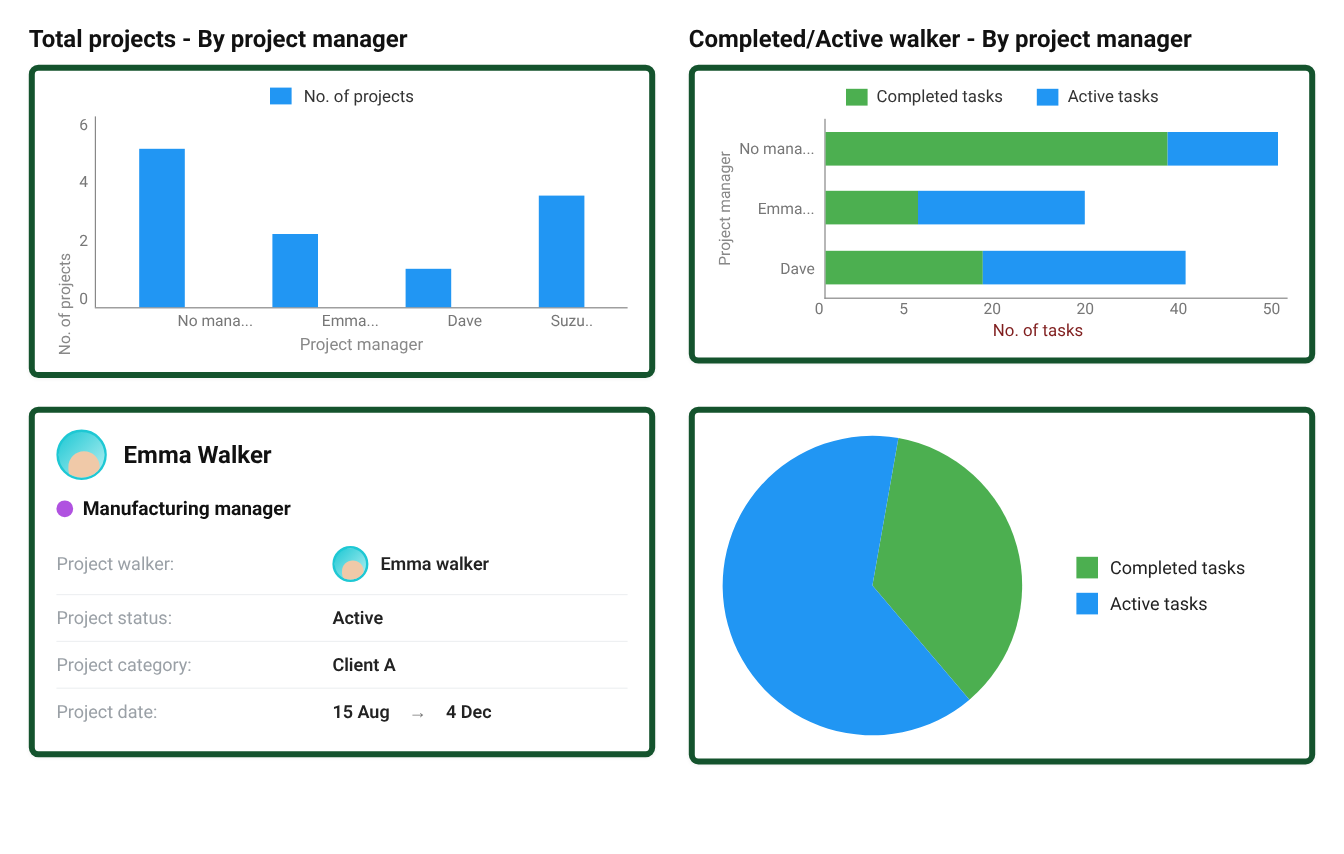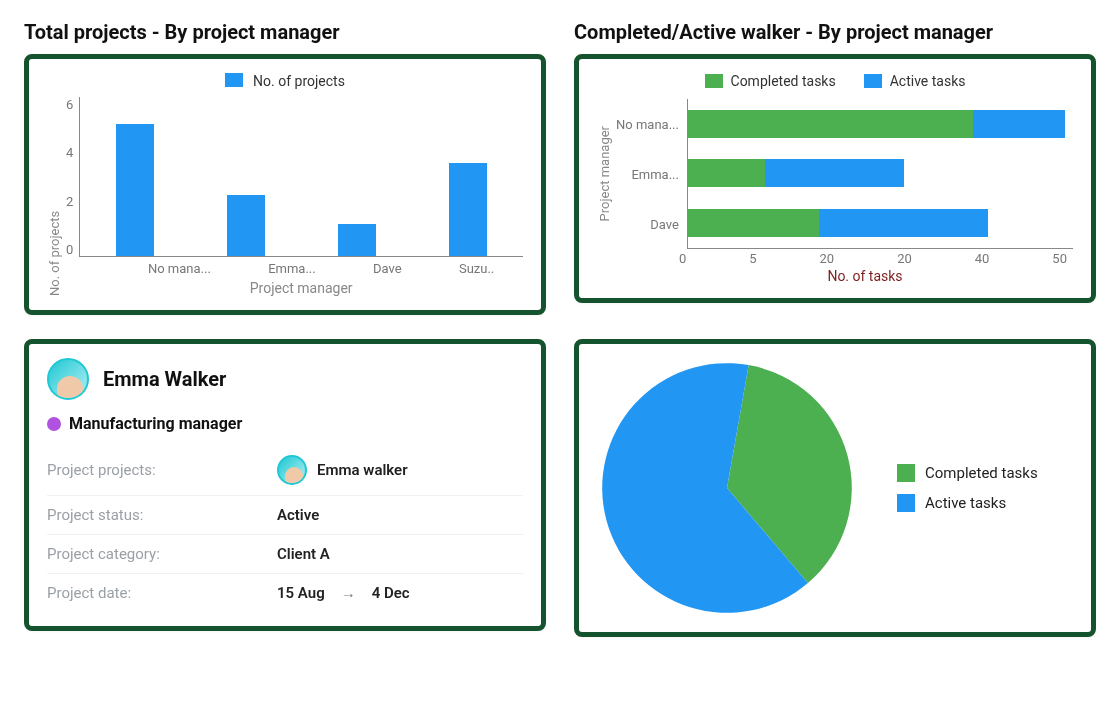--- a/index.html
+++ b/index.html
@@ -167,21 +167,21 @@
     <div class="card">
       <div class="detail-header">
         <div class="avatar"></div>
         <div class="person-name">Emma Walker</div>
       </div>
       <div class="proj-title-row">
         <span class="dot" style="background:#b052e0"></span>
         <span class="proj-title">Manufacturing manager</span>
       </div>
       <div class="detail-row">
-        <div class="detail-label">Project projects:</div>
+        <div class="detail-label">Project walker:</div>
         <div class="detail-value">
           <div class="avatar small"></div>
           <span>Emma walker</span>
         </div>
       </div>
       <div class="detail-row">
         <div class="detail-label">Project status:</div>
         <div class="detail-value">Active</div>
       </div>
       <div class="detail-row">

